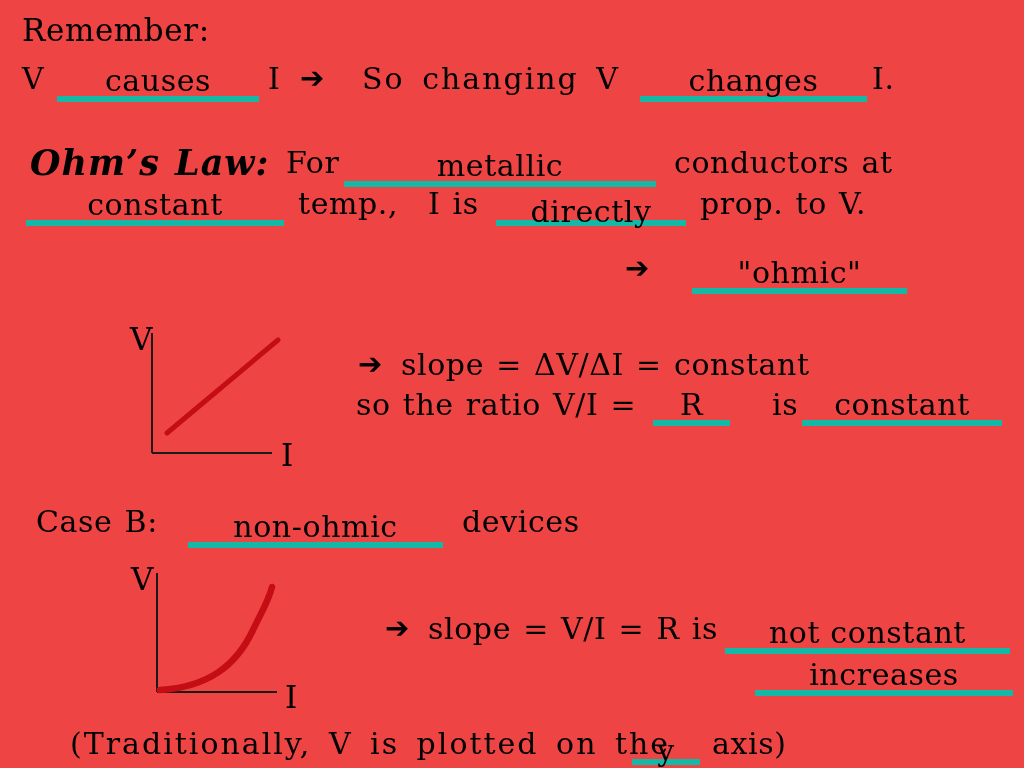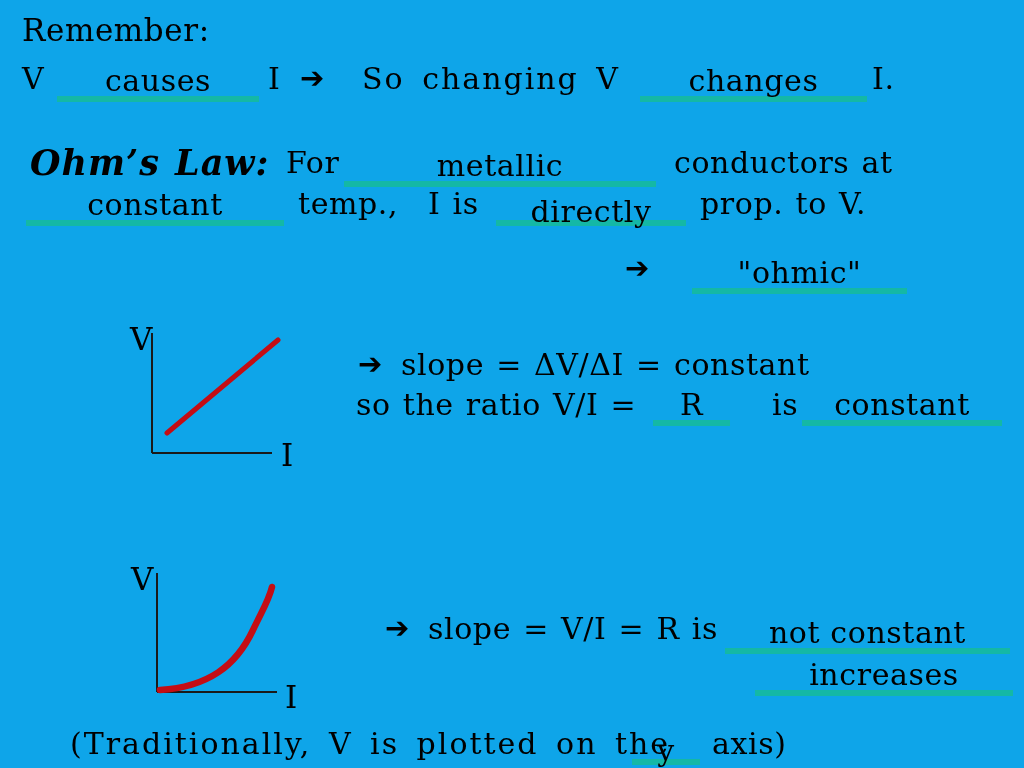--- a/index.html
+++ b/index.html
@@ -1,18 +1,18 @@
 <!DOCTYPE html>
 <html><head>
 <meta charset="utf-8">
 <style>
   html,body{margin:0;padding:0;}
   body{width:1024px;height:768px;background:#ffffff;overflow:hidden;
        font-family:"DejaVu Serif","Liberation Serif",serif;color:#000;}
-  .slide{position:relative;width:1024px;height:768px;background:#0ea5e9;}
+  .slide{position:relative;width:1024px;height:768px;background:#ef4444;}
   .row{position:absolute;left:0;width:1024px;}
   .seg{position:absolute;top:0;font-size:30px;line-height:37px;white-space:pre;
        letter-spacing:0.6px;word-spacing:2px;}
   .wide{letter-spacing:2px;word-spacing:6px;}
   .blank{position:absolute;top:0;border-bottom:6px solid #14b8a6;
          display:flex;align-items:flex-end;justify-content:center;}
   .ans{font-size:30px;line-height:31px;white-space:pre;letter-spacing:0.6px;}
   .low .ans{margin-bottom:-7px;text-align:right;}
   .arrow{font-family:"DejaVu Sans","Liberation Sans",sans-serif;font-weight:bold;font-size:29px;}
   .bi{font-weight:bold;font-style:italic;letter-spacing:1px;}
@@ -89,20 +89,27 @@
     <span class="seg" style="left:356px">so the ratio V/I =</span>
     <span class="blank" style="left:653px;width:77px;height:34px">
       <span class="ans">R</span>
     </span>
     <span class="seg" style="left:772px">is</span>
     <span class="blank" style="left:802px;width:200px;height:34px">
       <span class="ans">constant</span>
     </span>
   </div>
 
+  <div class="row" style="top:503px;height:44px">
+    <span class="seg" style="left:36px">Case B:</span>
+    <span class="blank" style="left:188px;width:255px;height:39px">
+      <span class="ans">non-ohmic</span>
+    </span>
+    <span class="seg" style="left:462px">devices</span>
+  </div>
 
   <svg class="graph" style="left:118px;top:556px" width="215" height="170" viewBox="0 0 215 170">
     <text class="axis-label" x="13" y="34">V</text>
     <line class="axis" x1="39" y1="17" x2="39" y2="136"></line>
     <line class="axis" x1="39" y1="136" x2="159" y2="136"></line>
     <path class="redstroke" d="M 42 134 C 90 131, 118 110, 135 74 C 144 55, 151 44, 154 31" stroke-width="6.5" stroke="#c40d14"></path>
     <text class="axis-label" x="167" y="152">I</text>
   </svg>
 
   <div class="row" style="top:610px;height:42px">

